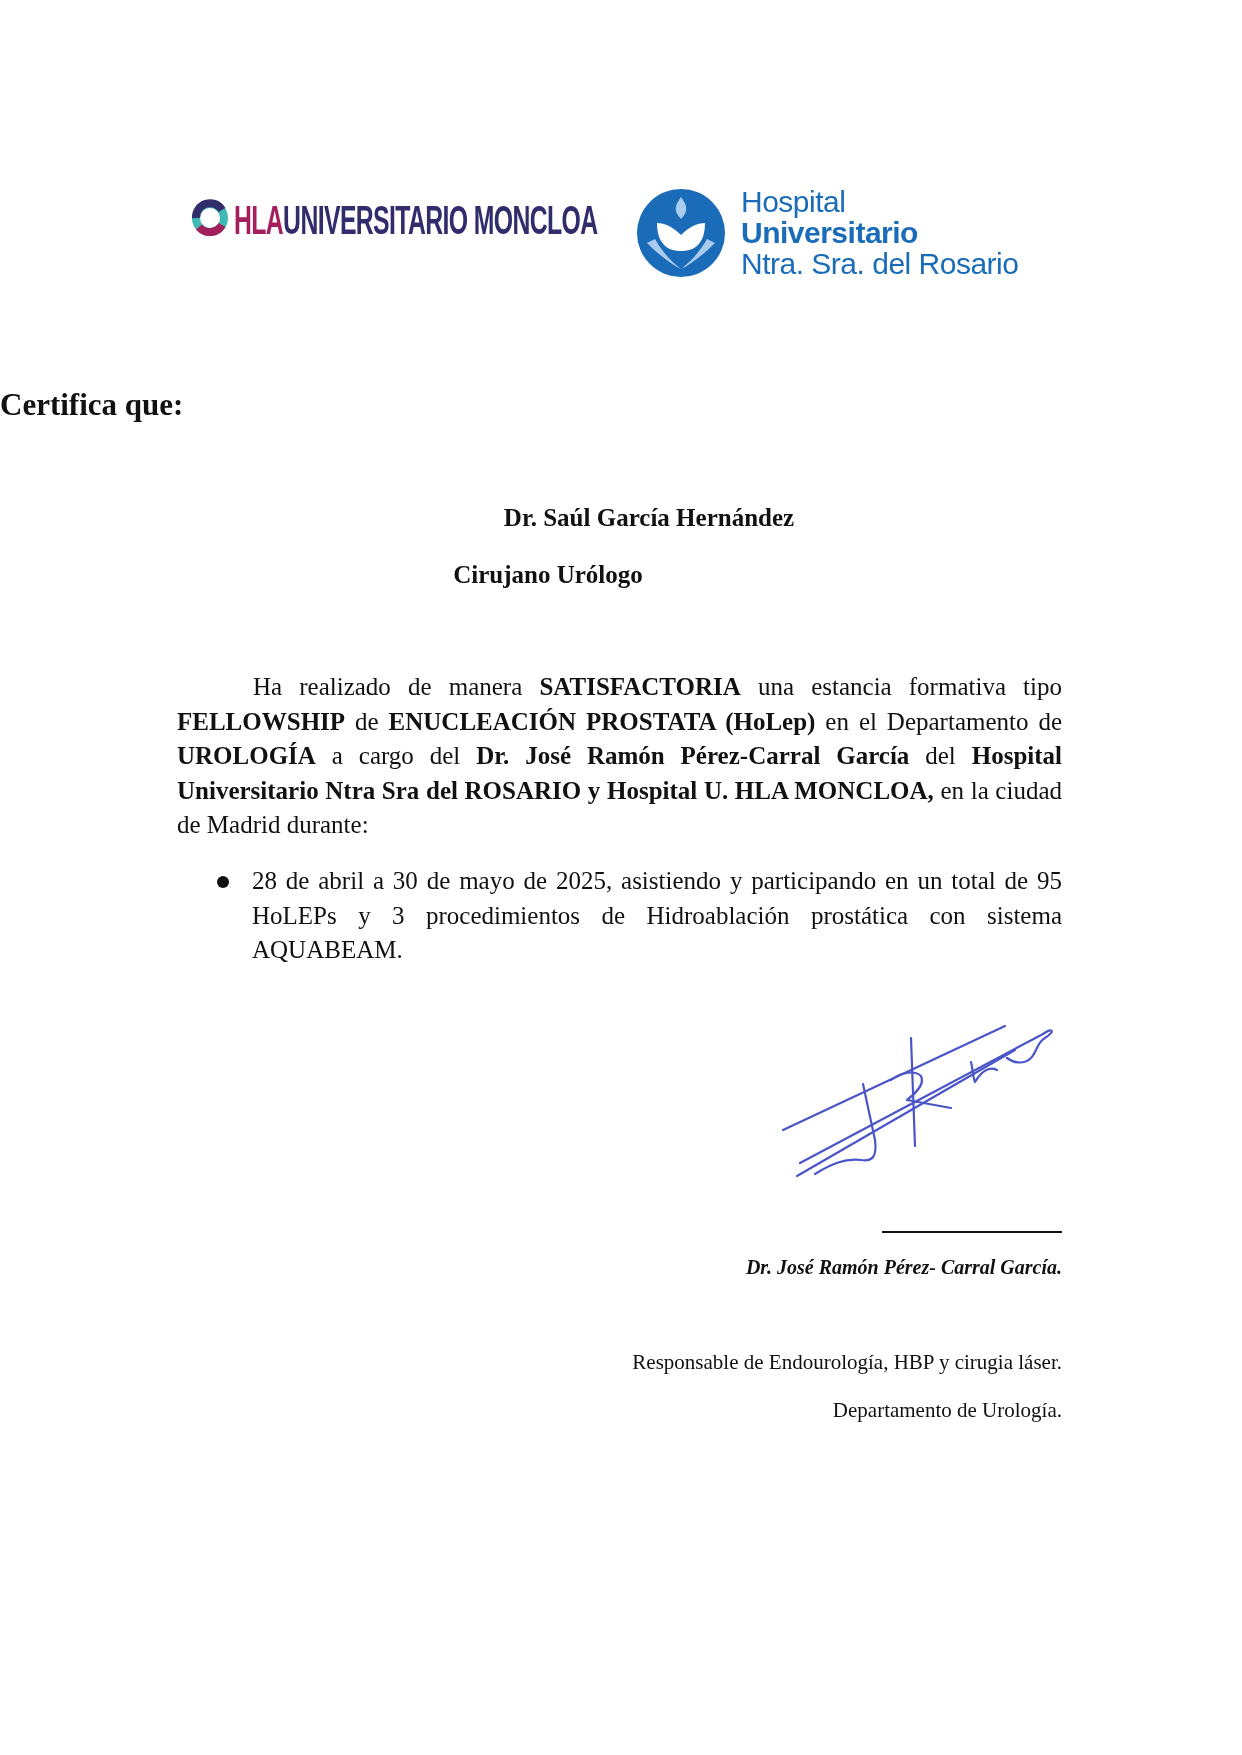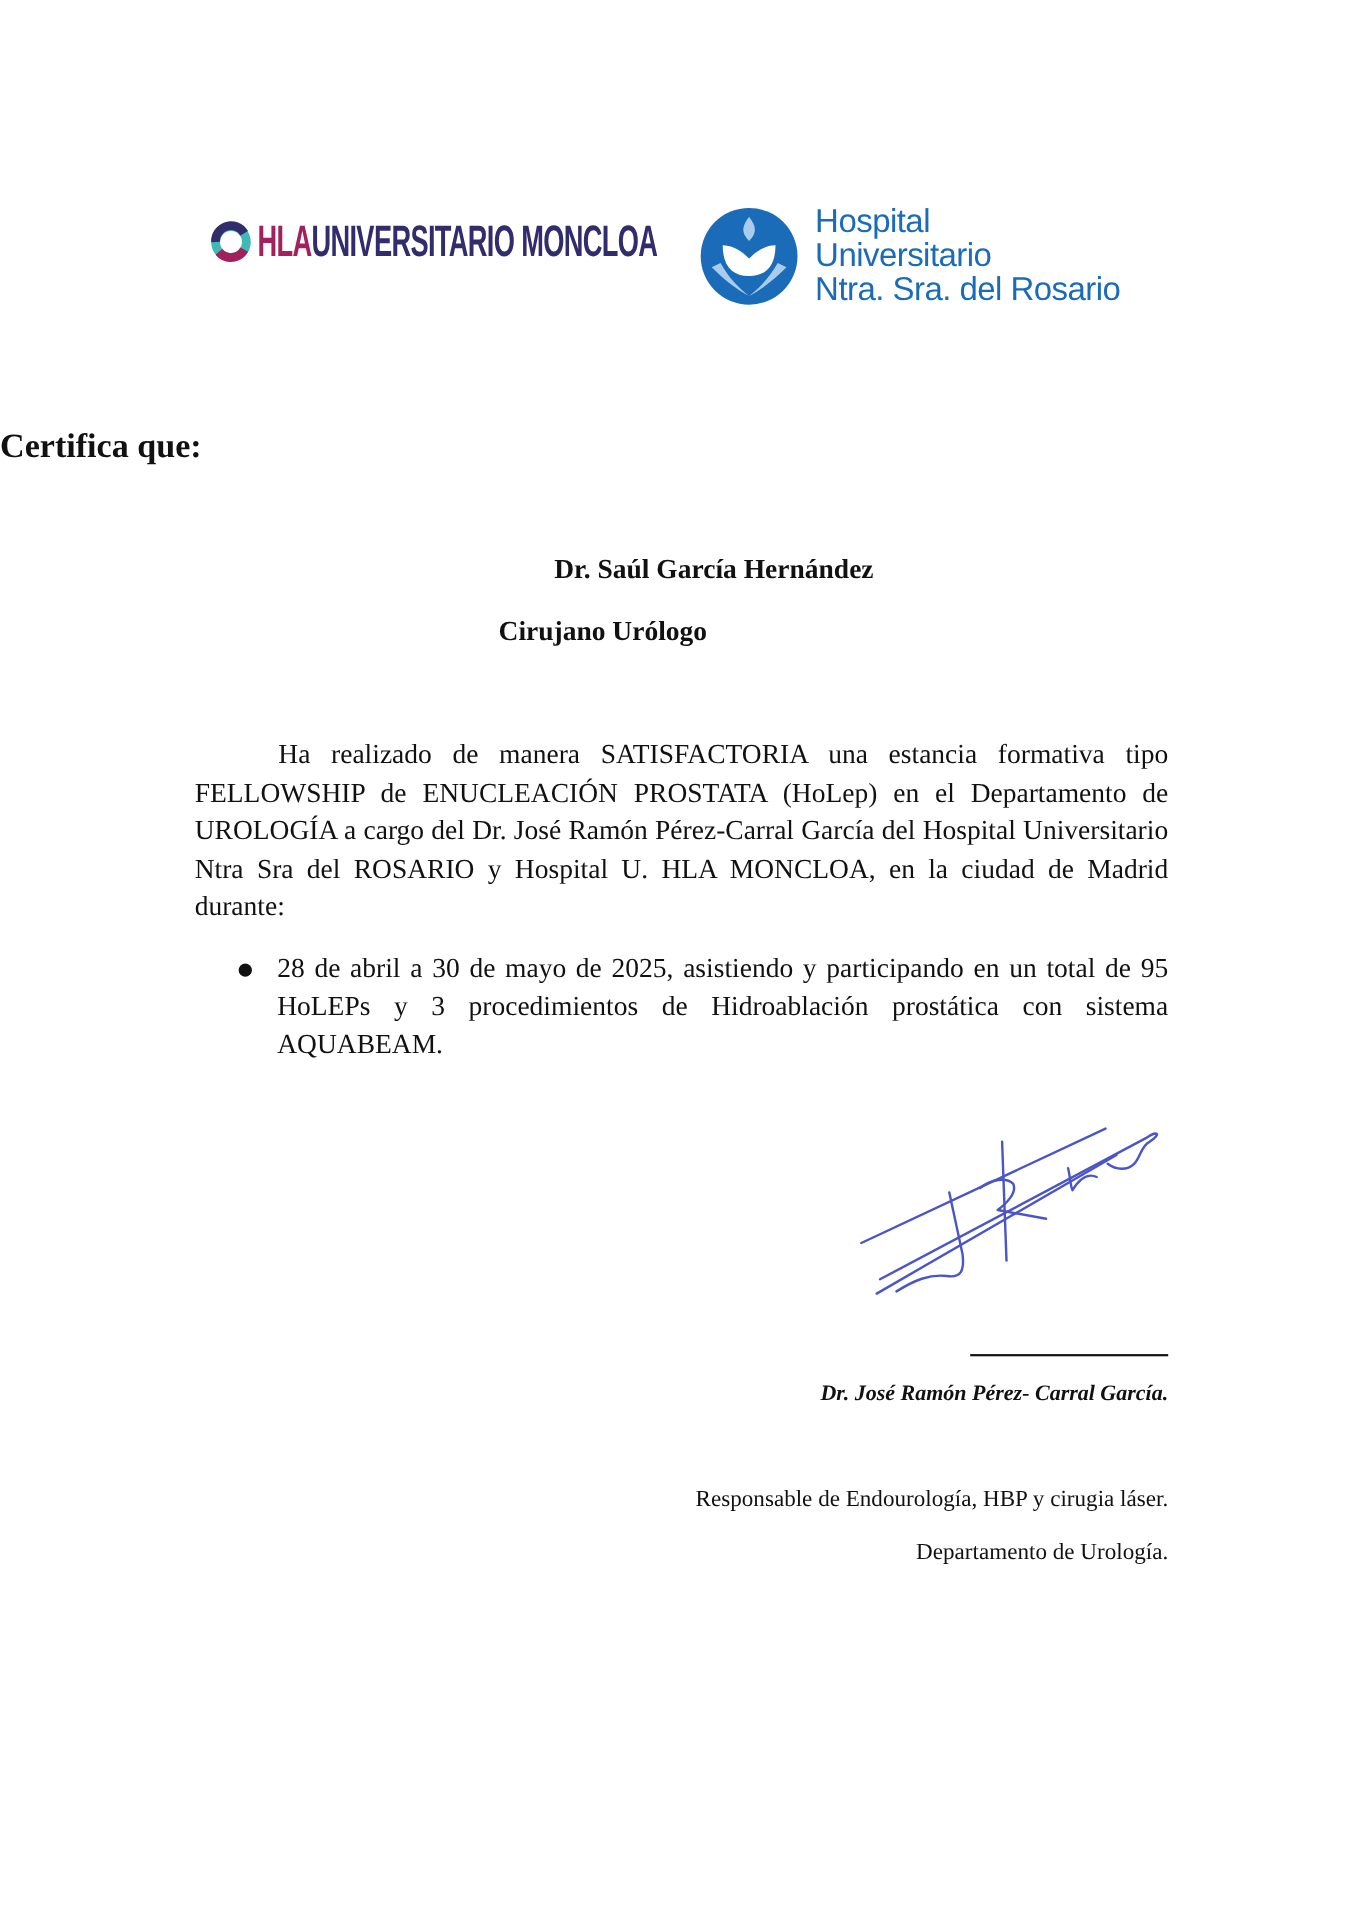--- a/index.html
+++ b/index.html
@@ -1,37 +1,37 @@
 <!DOCTYPE html>
 <html><head>
 <meta charset="utf-8">
 <style>
   html, body { margin:0; padding:0; background:#ffffff; }
   body { width:1242px; height:1755px; position:relative; overflow:hidden; font-family:"Liberation Serif", "DejaVu Serif", serif; color:#111; }
   .abs { position:absolute; }
 
   
-  .hla-logo { left:190px; top:198px; height:44px; display:flex; align-items:center; }
+  .hla-logo { left:190px; top:198px; height:44px; display:flex; align-items:flex-start; }
   .hla-ring { width:40px; height:40px; margin-right:4px; }
   .hla-text { font-family:"Liberation Sans", "DejaVu Sans", sans-serif; font-weight:bold; font-size:40px; letter-spacing:-1px; transform:scaleX(0.62); transform-origin:left center; white-space:nowrap; line-height:44px; }
   .hla-text .hla { color:#a3205c; }
   .hla-text .rest { color:#312c6b; }
 
   
   .ros-logo { left:635px; top:186px; display:flex; align-items:center; }
   .ros-emblem { width:92px; height:92px; margin-right:14px; }
   .ros-text { font-family:"Liberation Sans", "DejaVu Sans", sans-serif; color:#1a6cb8; line-height:31px; font-size:30px; letter-spacing:-0.5px; }
-  .ros-text .b { font-weight:normal; }
+  .ros-text .b { font-weight:bold; }
 
   .heading { left:0; width:1242px; top:387px; font-weight:bold; font-size:31px; }
   .name { left:0; width:1242px; top:504px; text-align:center; font-weight:bold; font-size:25px;padding-left:28px; }
   .role { left:0; width:1096px; top:561px; text-align:center; font-weight:bold; font-size:25px; }
 
   .body-para { left:177px; width:885px; top:670px; font-size:25px; line-height:34.5px; text-align:justify; text-indent:76px; }
-  .body-para b { font-weight:normal; }
+  .body-para b { font-weight:bold; }
 
   .bullet-wrap { left:210px; width:852px; top:864px; font-size:25px; line-height:34.5px; }
   .bullet-dot { position:absolute; left:7px; top:12px; width:12px; height:12px; border-radius:50%; background:#111; }
   .bullet-text { margin-left:42px; text-align:justify; }
 
   .signature { left:775px; top:998px; width:290px; height:180px; }
   .sig-line { left:882px; top:1231px; width:180px; height:2px; background:#111; }
   .signer { right:180px; top:1256px; font-size:20px; font-weight:bold; font-style:italic; white-space:nowrap; }
   .resp { right:180px; top:1350px; font-size:21px; white-space:nowrap; }
   .dept { right:180px; top:1398px; font-size:21px; white-space:nowrap; }

